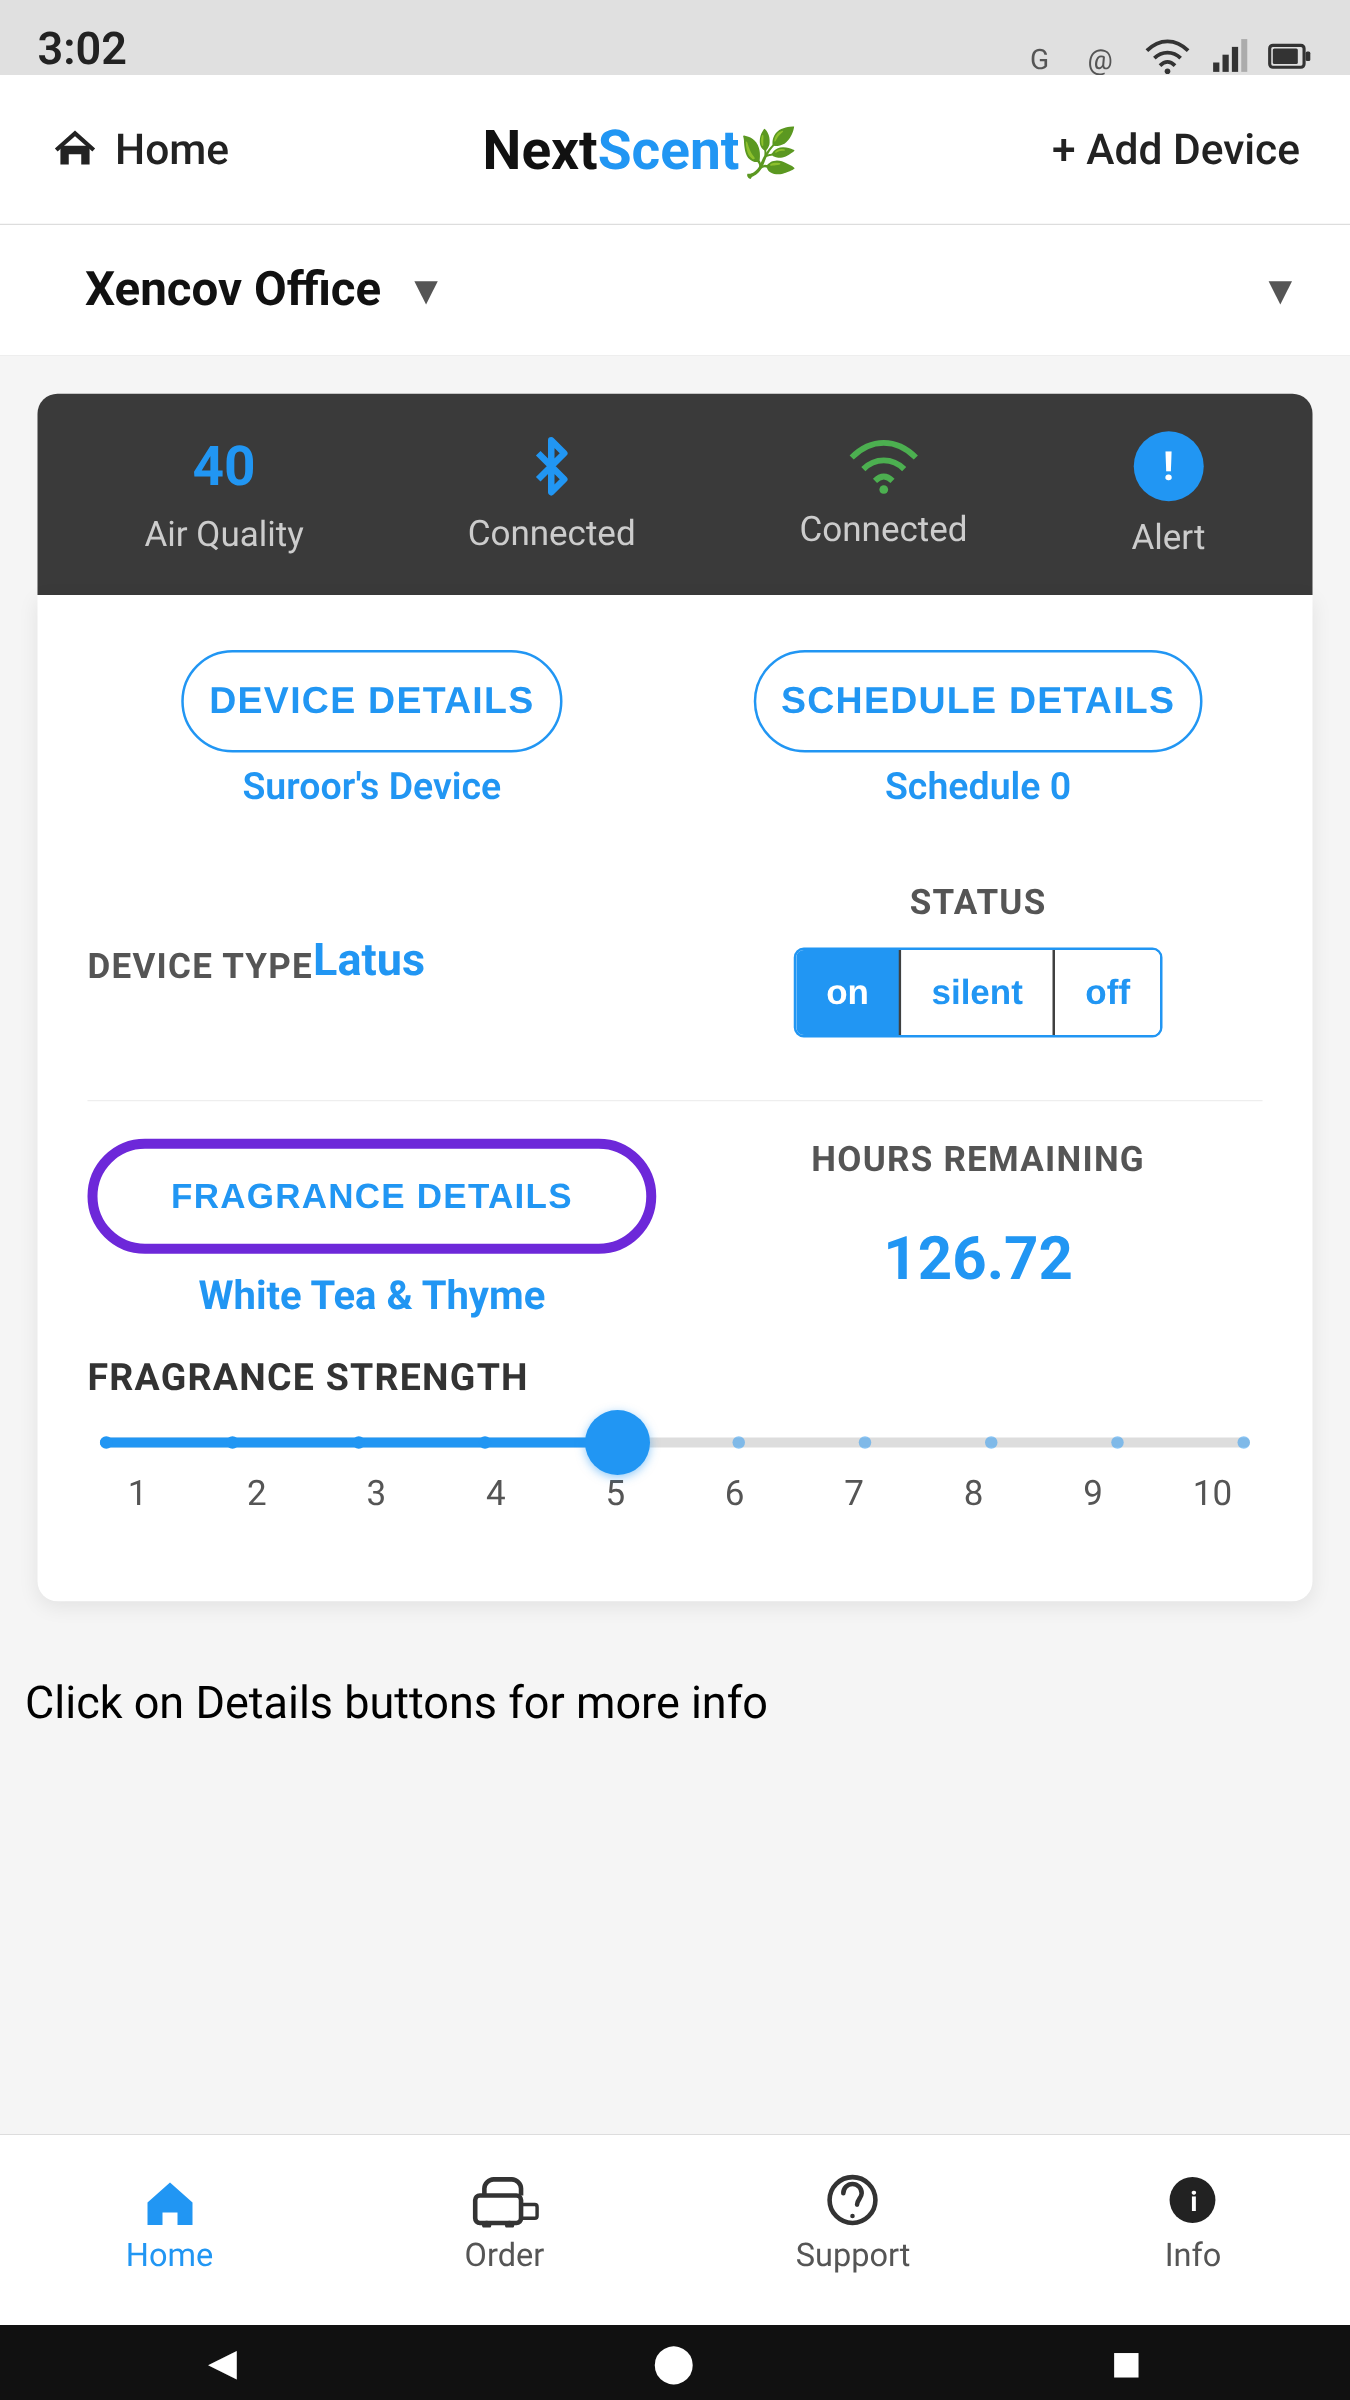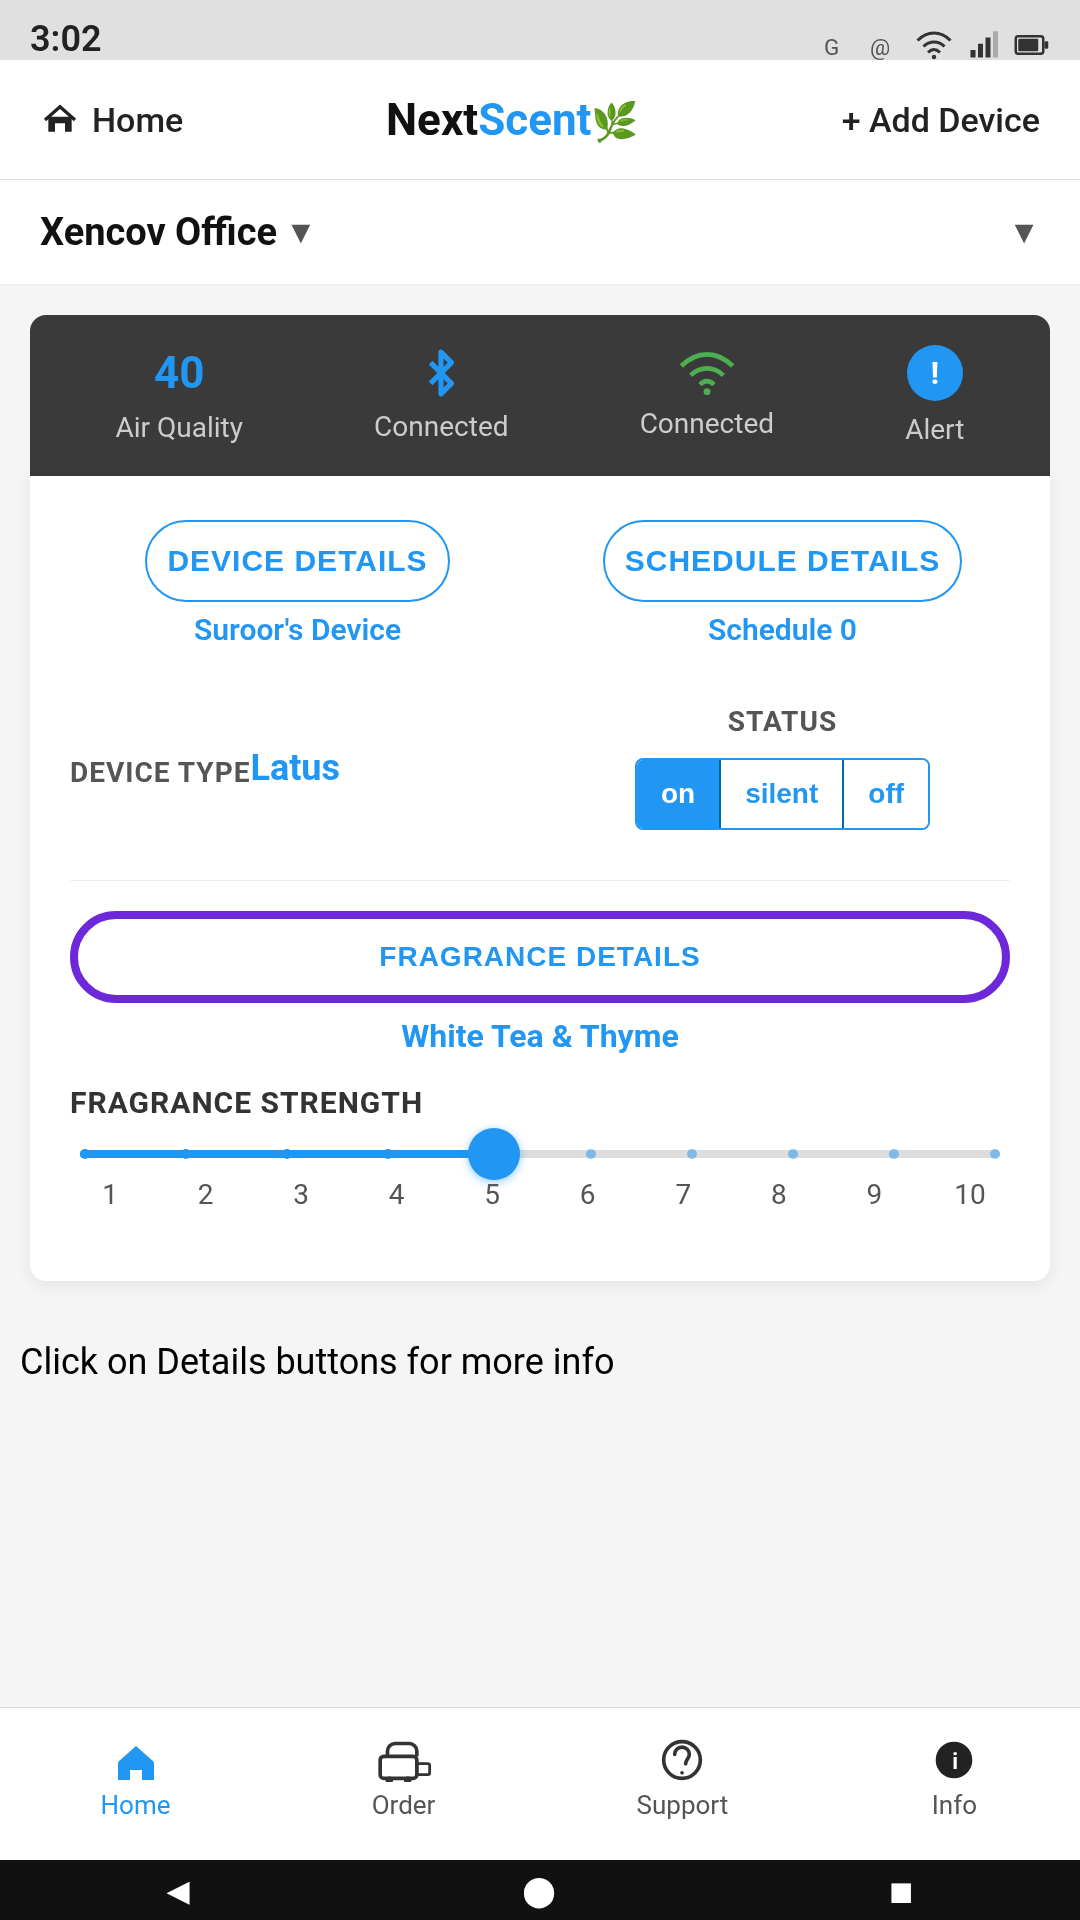--- a/index.html
+++ b/index.html
@@ -77,21 +77,22 @@
       background: #fff;
       padding: 30px 40px;
       display: flex;
       align-items: center;
       justify-content: space-between;
       border-bottom: 1px solid #eee;
     }
     .location-left {
       display: flex;
       align-items: center;
-      gap: 8px;
+      gap: 20px;
+      margin-left: 28px;
     }
     .location-name {
       font-size: 38px;
       font-weight: 700;
       color: #111;
     }
     .chevron-down {
       font-size: 32px;
       color: #555;
     }
@@ -213,21 +214,21 @@
       cursor: pointer;
       border: none;
       background: #fff;
       color: #2196F3;
     }
     .toggle-btn.active {
       background: #2196F3;
       color: #fff;
     }
     .toggle-btn:not(:last-child) {
-      border-right: 2px solid #0369a1;
+      border-right: 2px solid #404040;
     }
 
     
     .row-divider {
       height: 1px;
       background: #eee;
       margin: 10px 0 30px;
     }
 
     
@@ -506,20 +507,24 @@
       </div>
     </div>
   </div>
 
   <div class="row-divider"></div>
 
   <div class="fragrance-row">
     <div class="fragrance-col">
       <button class="fragrance-btn">FRAGRANCE DETAILS</button>
       <div class="fragrance-name">White Tea &amp; Thyme</div>
+    </div>
+    <div class="fragrance-col">
+      <div class="section-label">HOURS REMAINING</div>
+      <div class="hours-value">126.72</div>
     </div>
   </div>
 
   <div class="strength-section">
     <div class="strength-label">FRAGRANCE STRENGTH</div>
     <div class="slider-container">
       <div class="slider-track">
         <div class="slider-fill"></div>
         <div class="slider-dots">
           <span class="slider-dot active"></span>

